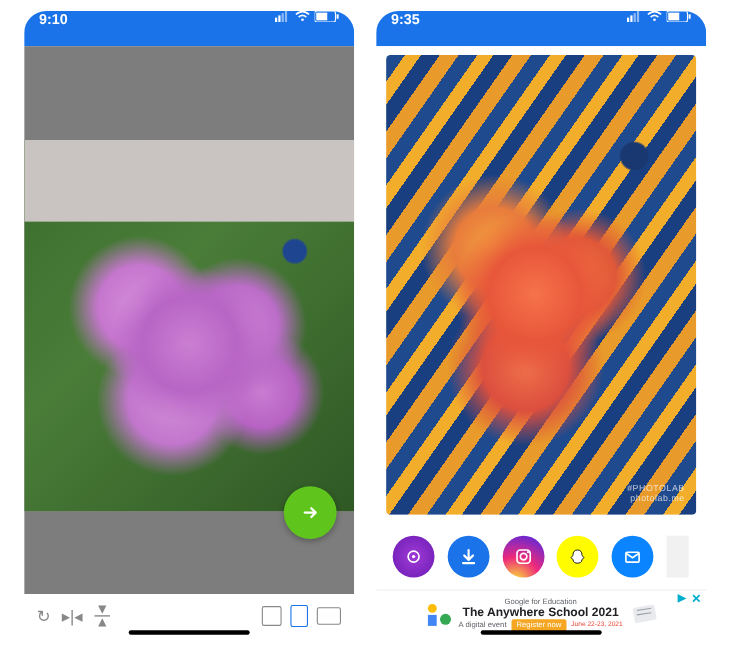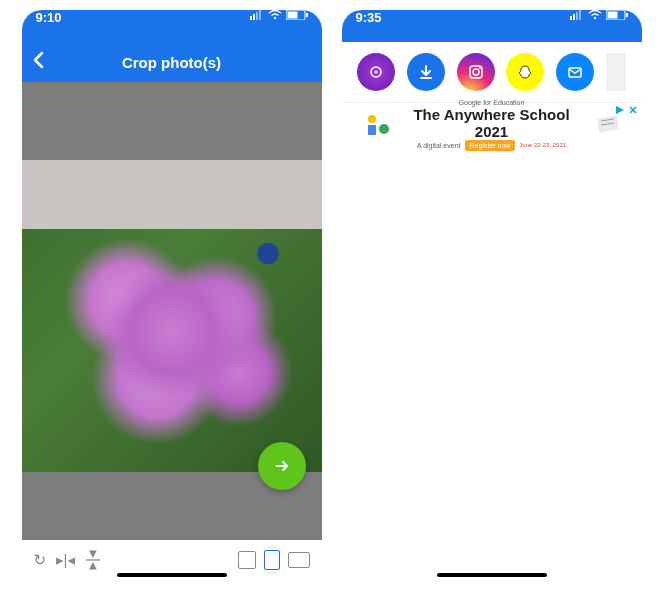--- a/index.html
+++ b/index.html
@@ -158,28 +158,20 @@
           <path d="M3.5 5.5 Q7 2.5 10.5 5.5" stroke="#fff" fill="none" stroke-width="1.5"></path>
           <circle cx="7" cy="8" r="1.2" fill="#fff"></circle>
         </svg>
       <svg width="22" height="10">
           <rect x="0" y="0" width="19" height="10" rx="2" fill="none" stroke="#fff"></rect>
           <rect x="1.5" y="1.5" width="10" height="7" fill="#fff"></rect>
           <rect x="20" y="3" width="2" height="4" fill="#fff"></rect>
         </svg>
     </div>
   </div>
-  <div class="nav-bar">
-    <span class="nav-back">
-      <svg width="12" height="18">
-          <path d="M10 2 L3 9 L10 16" stroke="#fff" stroke-width="2.5" fill="none" stroke-linecap="round" stroke-linejoin="round"></path>
-        </svg>
-    </span>
-    <span class="nav-title">Crop photo(s)</span>
-  </div>
   <div class="photo-area">
     <div class="photo-content">
       <div class="flower-photo"></div>
     </div>
     <div class="fab">
       <svg width="20" height="20">
           <path d="M5 10 L15 10 M11 6 L15 10 L11 14" stroke="#fff" stroke-width="2" fill="none" stroke-linecap="round" stroke-linejoin="round"></path>
         </svg>
     </div>
   </div>
@@ -211,20 +203,30 @@
       <svg width="14" height="10">
           <path d="M1 3 Q7 -2 13 3" stroke="#fff" fill="none" stroke-width="1.5"></path>
           <path d="M3.5 5.5 Q7 2.5 10.5 5.5" stroke="#fff" fill="none" stroke-width="1.5"></path>
           <circle cx="7" cy="8" r="1.2" fill="#fff"></circle>
         </svg>
       <svg width="22" height="10">
           <rect x="0" y="0" width="19" height="10" rx="2" fill="none" stroke="#fff"></rect>
           <rect x="1.5" y="1.5" width="10" height="7" fill="#fff"></rect>
           <rect x="20" y="3" width="2" height="4" fill="#fff"></rect>
         </svg>
+    </div>
+  </div>
+  <div class="photo-area white" style="padding:8px 0;">
+    <div class="photo-content full">
+      <div class="stylized-photo">
+        <div class="watermark">
+          <div>#PHOTOLAB</div>
+          <div>photolab.me</div>
+        </div>
+      </div>
     </div>
   </div>
   <div class="share-row">
     <div class="share-btn" style="background:radial-gradient(circle,#a03bd6,#6a1bb3);">
       <svg width="18" height="18">
           <circle cx="9" cy="9" r="5" fill="none" stroke="#fff" stroke-width="1.5"></circle>
           <circle cx="9" cy="9" r="1.5" fill="#fff"></circle>
         </svg>
     </div>
     <div class="share-btn" style="background:#1a73e8;">
@@ -254,21 +256,21 @@
     </div>
   </div>
   <div class="ad-banner">
     <svg width="28" height="28">
         <circle cx="10" cy="8" r="4" fill="#fbbc04"></circle>
         <rect x="6" y="14" width="8" height="10" fill="#4285f4"></rect>
         <circle cx="22" cy="18" r="5" fill="#34a853"></circle>
       </svg>
     <div style="text-align:center;">
       <div style="font-size:7px;color:#5f6368;">Google for Education</div>
-      <div style="font-size:15px;font-weight:600;color:#202124;">The Anywhere School 2021</div>
+      <div style="font-size:11px;font-weight:600;color:#202124;">The Anywhere School 2021</div>
       <div style="display:flex;gap:4px;justify-content:center;align-items:center;">
         <span style="font-size:7px;color:#5f6368;">A digital event</span>
         <span class="ad-register">Register now</span>
         <span style="font-size:6px;color:#ea4335;">June 22-23, 2021</span>
       </div>
     </div>
     <svg width="28" height="28">
         <rect x="4" y="6" width="20" height="14" rx="2" fill="#e8eaed" transform="rotate(-10 14 13)"></rect>
         <line x1="7" y1="10" x2="20" y2="8" stroke="#9aa0a6"></line>
         <line x1="7" y1="14" x2="20" y2="12" stroke="#9aa0a6"></line>

